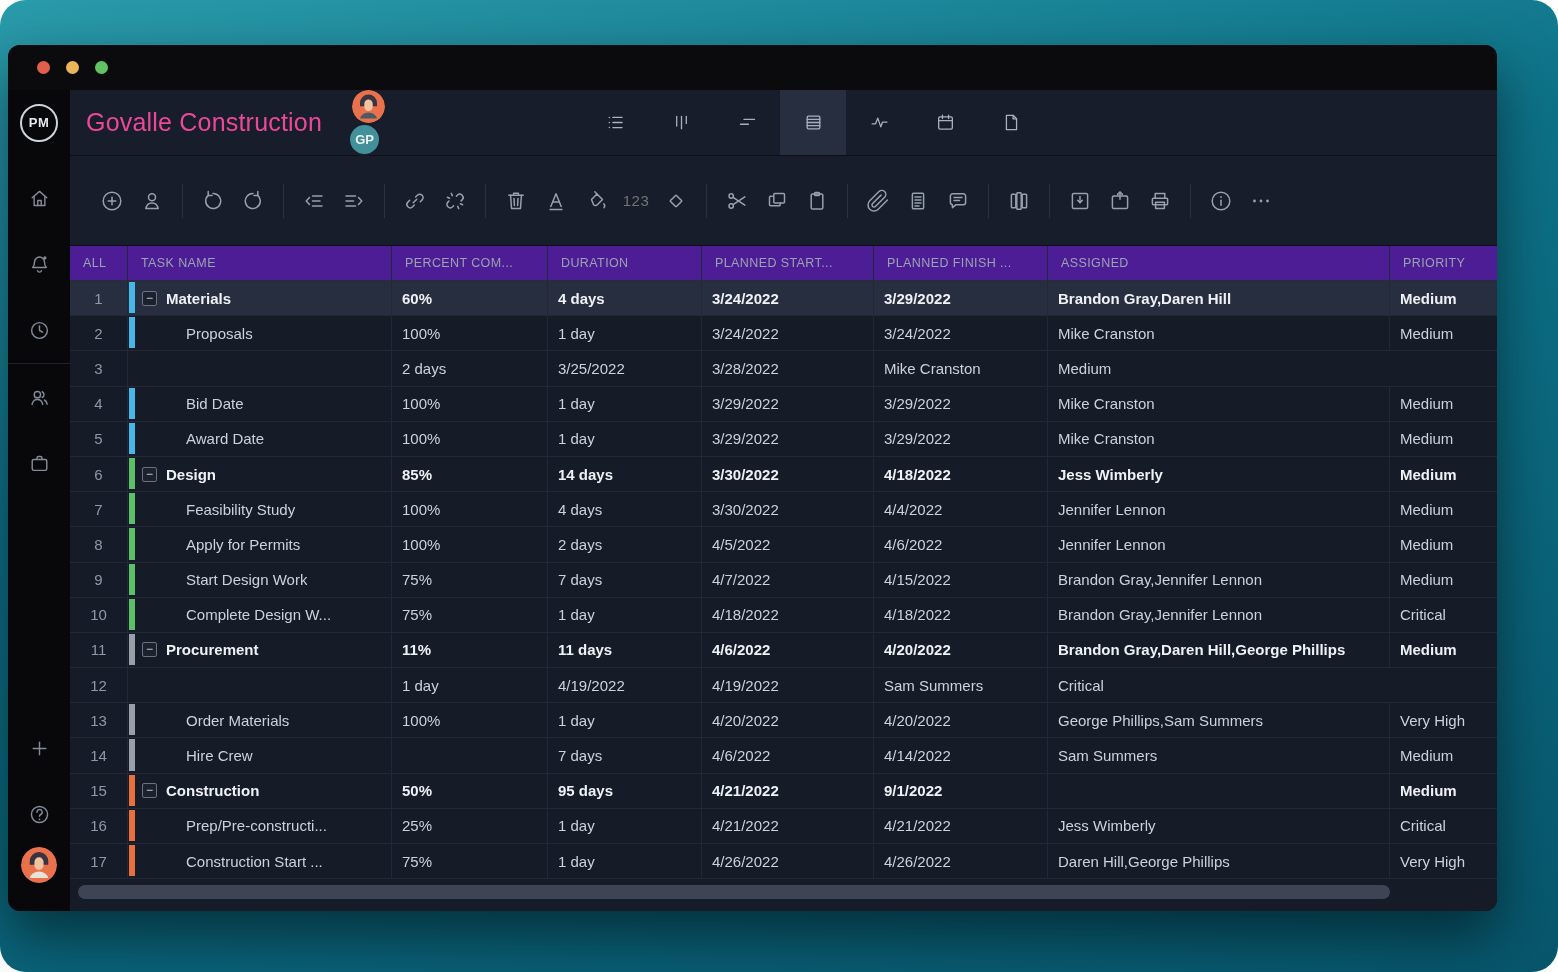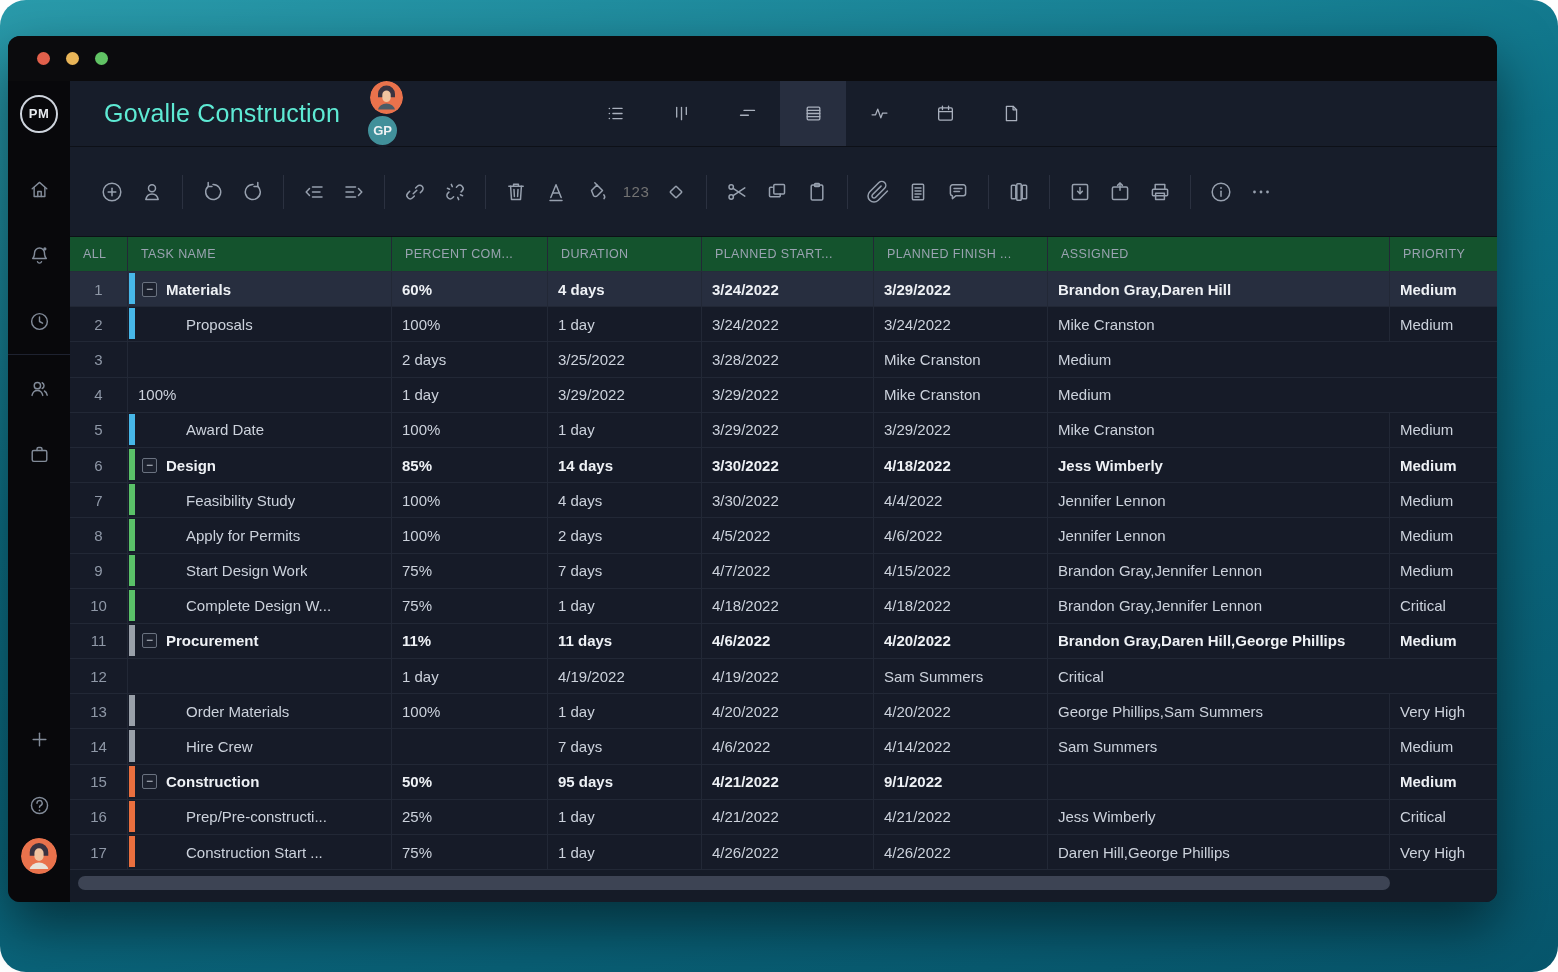--- a/index.html
+++ b/index.html
@@ -1,20 +1,20 @@
 <!DOCTYPE html>
 <html><head>
 <meta charset="utf-8">
 <style>
   * { margin:0; padding:0; box-sizing:border-box; }
   html,body { background:#ffffff; font-family:"Liberation Sans", sans-serif; }
   .stage { position:relative; width:1558px; height:972px; overflow:hidden; background:#ffffff; }
   .backdrop { position:absolute; inset:0; border-radius:26px;
     background:linear-gradient(165deg,#2a9bab 0%, #0d7187 38%, #07566c 100%); }
-  .window { position:absolute; left:8px; top:36px; width:1489px; height:866px;
+  .window { position:absolute; left:8px; top:45px; width:1489px; height:866px;
     border-radius:12px; overflow:hidden; background:#151b27;
     box-shadow:0 24px 55px rgba(0,0,0,.5); display:flex; flex-direction:column; }
   .titlebar { height:45px; flex:none; background:#0b0b0d; display:flex; align-items:center;
     padding-left:29px; gap:16px; }
   .dot { width:13px; height:13px; border-radius:50%; display:inline-block; }
   .body { flex:1; display:flex; min-height:0; }
 
   
   .rail { width:62px; flex:none; background:#08080b; display:flex; flex-direction:column; align-items:center; }
   .logo-wrap { height:65px; display:flex; align-items:center; justify-content:center; flex:none; }
@@ -25,42 +25,42 @@
     color:#828b99; background:none; border:none; cursor:pointer; flex:none; }
   .rail-pad { height:10px; flex:none; }
   .rail-divider { width:62px; height:1px; background:#1e2230; flex:none; }
   .rail-spacer { flex:1; }
   .rail-avatar { width:36px; height:36px; border-radius:50%; overflow:hidden; flex:none;
     margin-bottom:28px; border:none; background:none; padding:0; cursor:pointer; }
 
   
   .main { flex:1; min-width:0; display:flex; flex-direction:column; background:#151b27; }
   .appbar { height:65px; flex:none; background:#171d2a; display:flex; align-items:center; position:relative; }
-  .title { margin-left:34px; font-size:25px; color:#5eead4; font-weight:500; letter-spacing:.2px; white-space:nowrap; }
+  .title { margin-left:16px; font-size:25px; color:#ec4899; font-weight:500; letter-spacing:.2px; white-space:nowrap; }
   .avatars { display:flex; align-items:center; margin-left:30px;flex-direction:column; }
   .avatar { width:33px; height:33px; border-radius:50%; flex:none; overflow:hidden; }
   .avatar.gp { background:#41909a; color:#eef2f4; font-size:13px; font-weight:700;
     display:flex; align-items:center; justify-content:center; margin-left:-8px;
     border:2px solid #171d2a; }
   .tabs { position:absolute; left:512px; top:0; height:100%; display:flex; }
   .tab { width:66px; height:100%; display:flex; align-items:center; justify-content:center;
     color:#a9b0bd; cursor:pointer; }
   .tab.selected { background:#272e3f; }
 
   .toolbar { height:90px; flex:none; background:#171d2a; border-top:1px solid #0d1017;
     display:flex; align-items:center; padding-left:22px; color:#97a0ae; }
   .tool { width:40px; height:40px; display:flex; align-items:center; justify-content:center;
     background:none; border:none; color:#97a0ae; cursor:pointer; flex:none; }
   .tool .icon { display:flex; }
   .num123 { font-size:15px; color:#737373; letter-spacing:.5px; }
   .tdivider { width:1px; height:34px; background:#2b3140; margin:0 10px; flex:none; }
 
   
   .thead, .row { display:grid; grid-template-columns:58px 264px 156px 154px 172px 174px 342px minmax(0,1fr); }
-  .thead { height:36px; flex:none; background:#14532d; border-top:1px solid #0d1017;
+  .thead { height:36px; flex:none; background:#4c1d95; border-top:1px solid #0d1017;
     border-bottom:1px solid #262c3a; color:#9aa3b1; font-size:12.5px; letter-spacing:.4px; }
   .th { height:100%; display:flex; align-items:center; padding-left:13px;
     border-right:1px solid #222836; overflow:hidden; white-space:nowrap; cursor:pointer; }
   .th:last-child { border-right:none; }
   .rows { flex:1; overflow:hidden; background:#151b27; }
   .row { height:35.2px; border-bottom:1px solid #222836; font-size:15px; color:#ccd2dc; background:#161b28; }
   .row.parent { font-weight:700; color:#eef1f5; }
   .row.selected { background:#272e3f; }
   .cell { height:100%; display:flex; align-items:center; padding:0 10px;
     border-right:1px solid #222836; overflow:hidden; white-space:nowrap; }
@@ -535,20 +535,24 @@
               <div class="cell num">3</div>
               <div class="cell pct"></div>
               <div class="cell dur">2 days</div>
               <div class="cell start">3/25/2022</div>
               <div class="cell finish">3/28/2022</div>
               <div class="cell assigned">Mike Cranston</div>
               <div class="cell priority">Medium</div>
             </div>
             <div class="row">
               <div class="cell num">4</div>
+              <div class="cell name child">
+                <span class="bar" style="background: rgb(71, 183, 232);"></span>
+                <span class="tname">Bid Date</span>
+              </div>
               <div class="cell pct">100%</div>
               <div class="cell dur">1 day</div>
               <div class="cell start">3/29/2022</div>
               <div class="cell finish">3/29/2022</div>
               <div class="cell assigned">Mike Cranston</div>
               <div class="cell priority">Medium</div>
             </div>
             <div class="row">
               <div class="cell num">5</div>
               <div class="cell name child">

